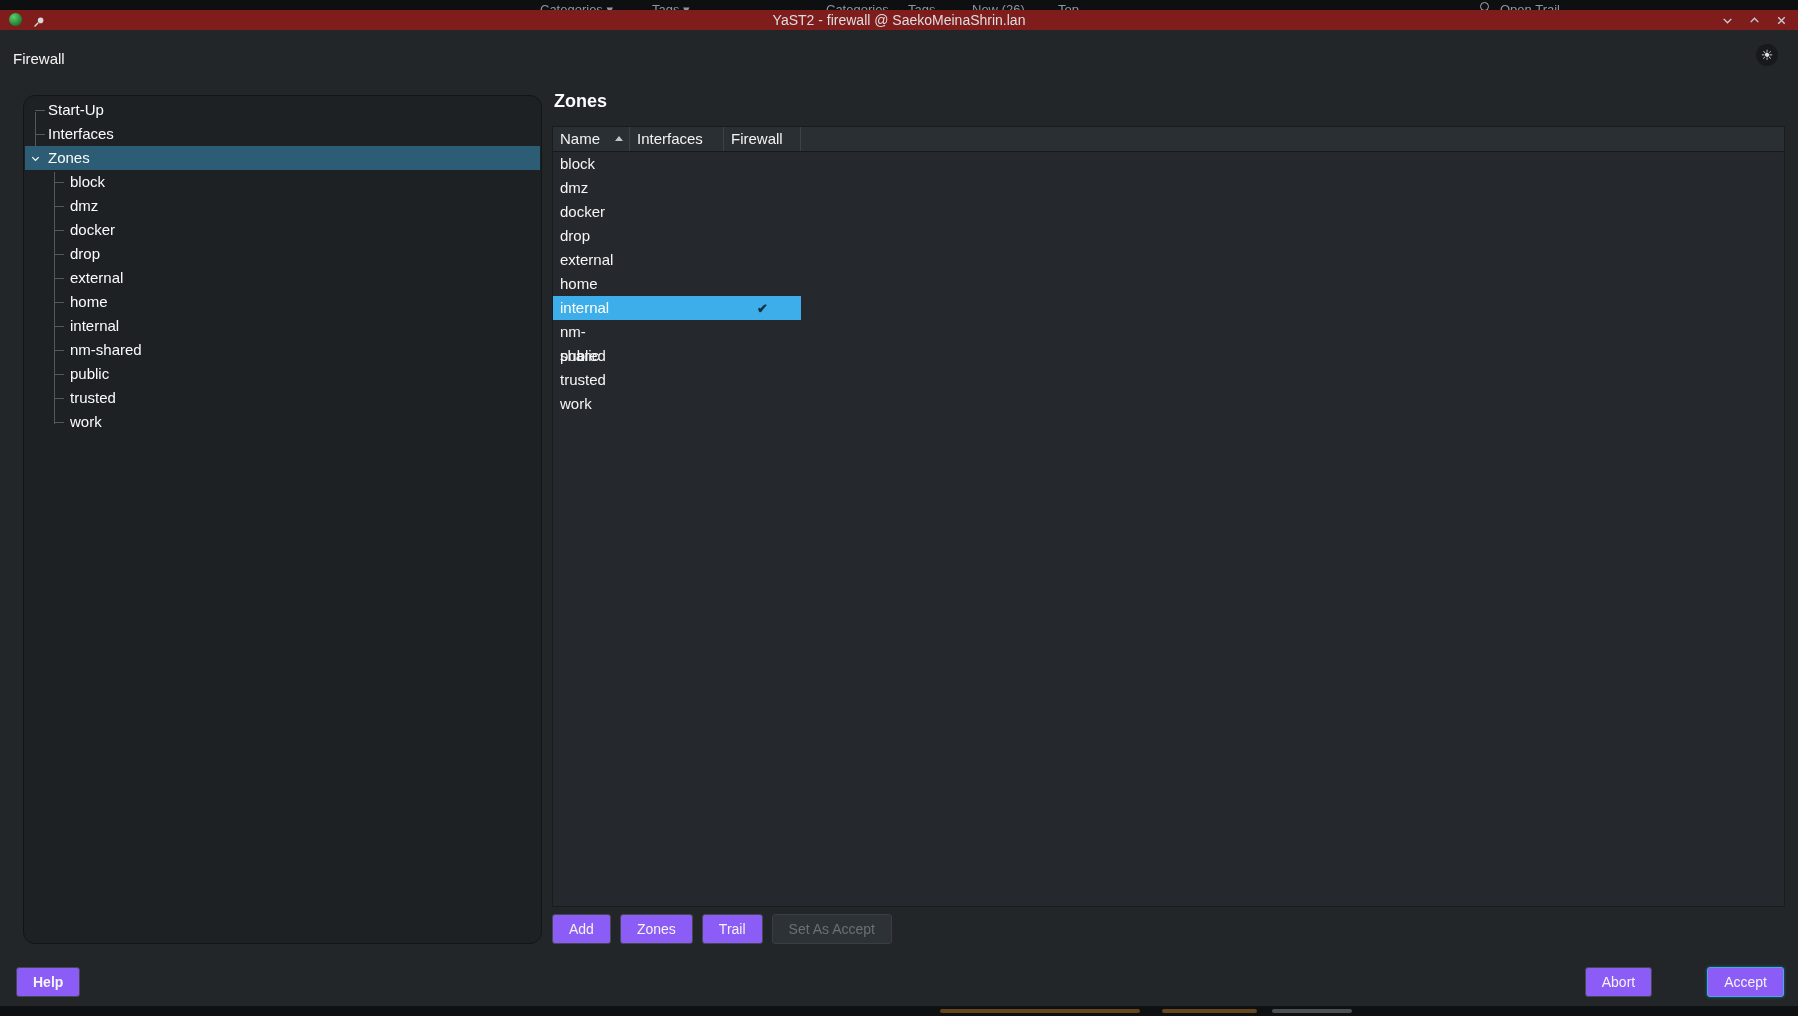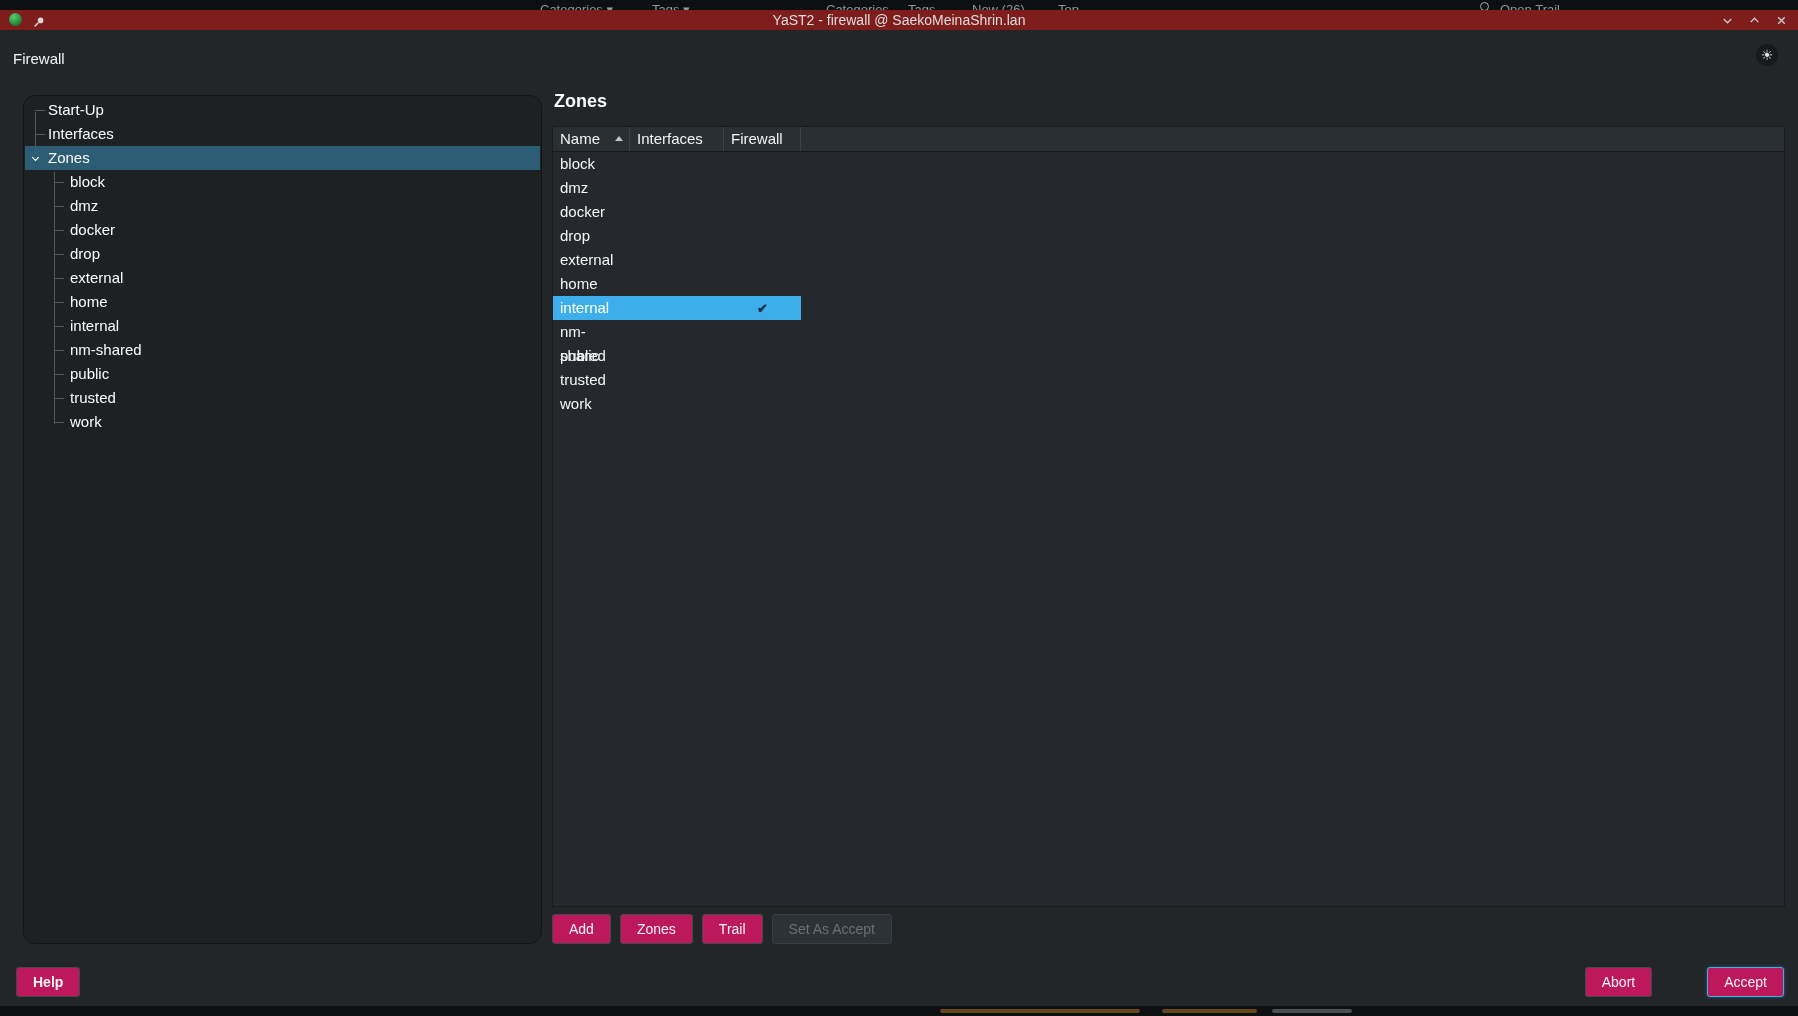--- a/index.html
+++ b/index.html
@@ -63,21 +63,21 @@
               border-right:4px solid transparent;border-bottom:5px solid #c2c6c9;}
   .table-row{width:248px;height:24px;line-height:24px;display:flex;color:#f6f6f6;}
   .table-row.selected{background:#3daee9;color:#ffffff;}
   .cell{display:block;}
   .cell-name{width:77px;padding-left:7px;}
   .cell-ifaces{width:94px;}
   .cell-default{width:77px;text-align:center;}
   .check{color:#173042;font-size:13px;font-weight:bold;}
 
   
-  .btn{height:30px;padding:0 16px;background:#be185d;border:1px solid #45494d;border-radius:3px;
+  .btn{height:30px;padding:0 16px;background:#8b5cf6;border:1px solid #45494d;border-radius:3px;
        color:#f4f4f4;font-size:14px;font-family:inherit;cursor:default;}
   .btn.disabled{color:#6a7076;background:#2d3236;border-color:#3a3e42;}
   .btn.accent{border-color:#3daee9;box-shadow:0 0 3px 0 rgba(61,174,233,.5);margin-left:36px;}
   .actions{position:absolute;left:552px;top:884px;display:flex;gap:9px;}
   .help-btn{position:absolute;left:16px;top:937px;font-weight:bold;}
   .footer-right{position:absolute;right:14px;top:937px;display:flex;gap:19px;}
 </style>
 </head>
 <body>
 

